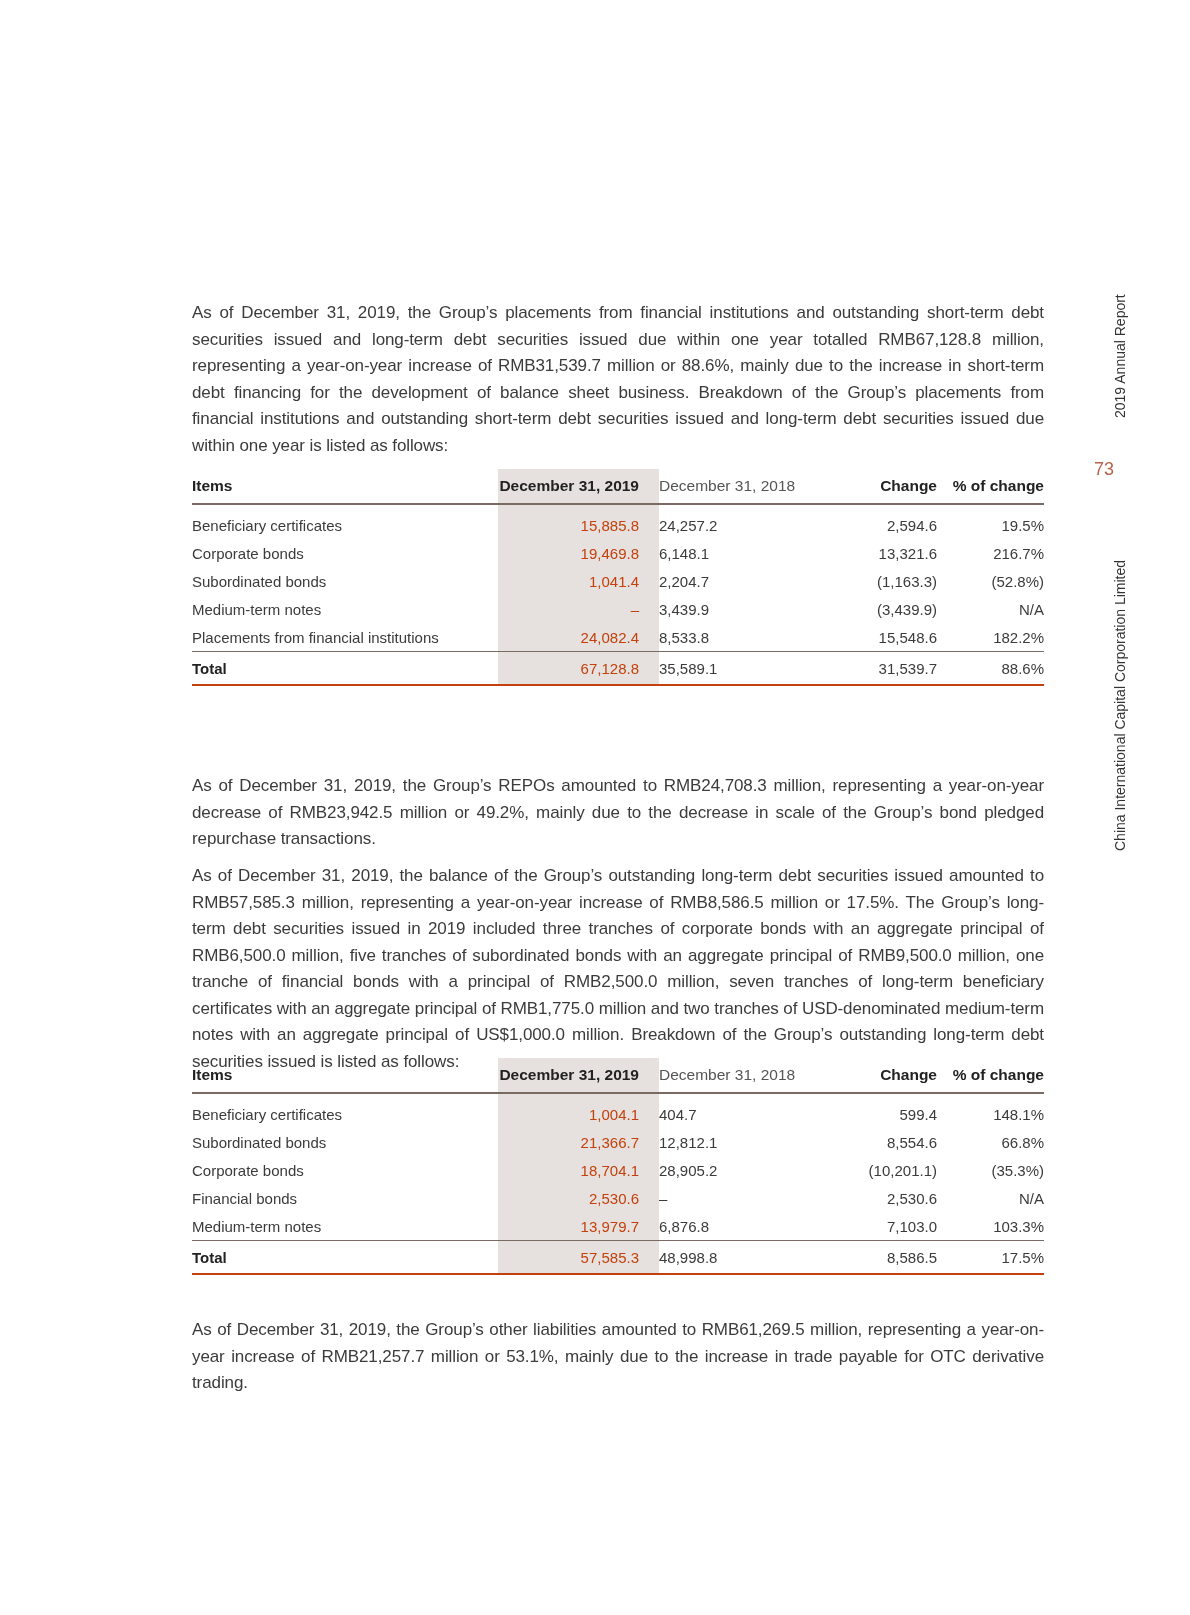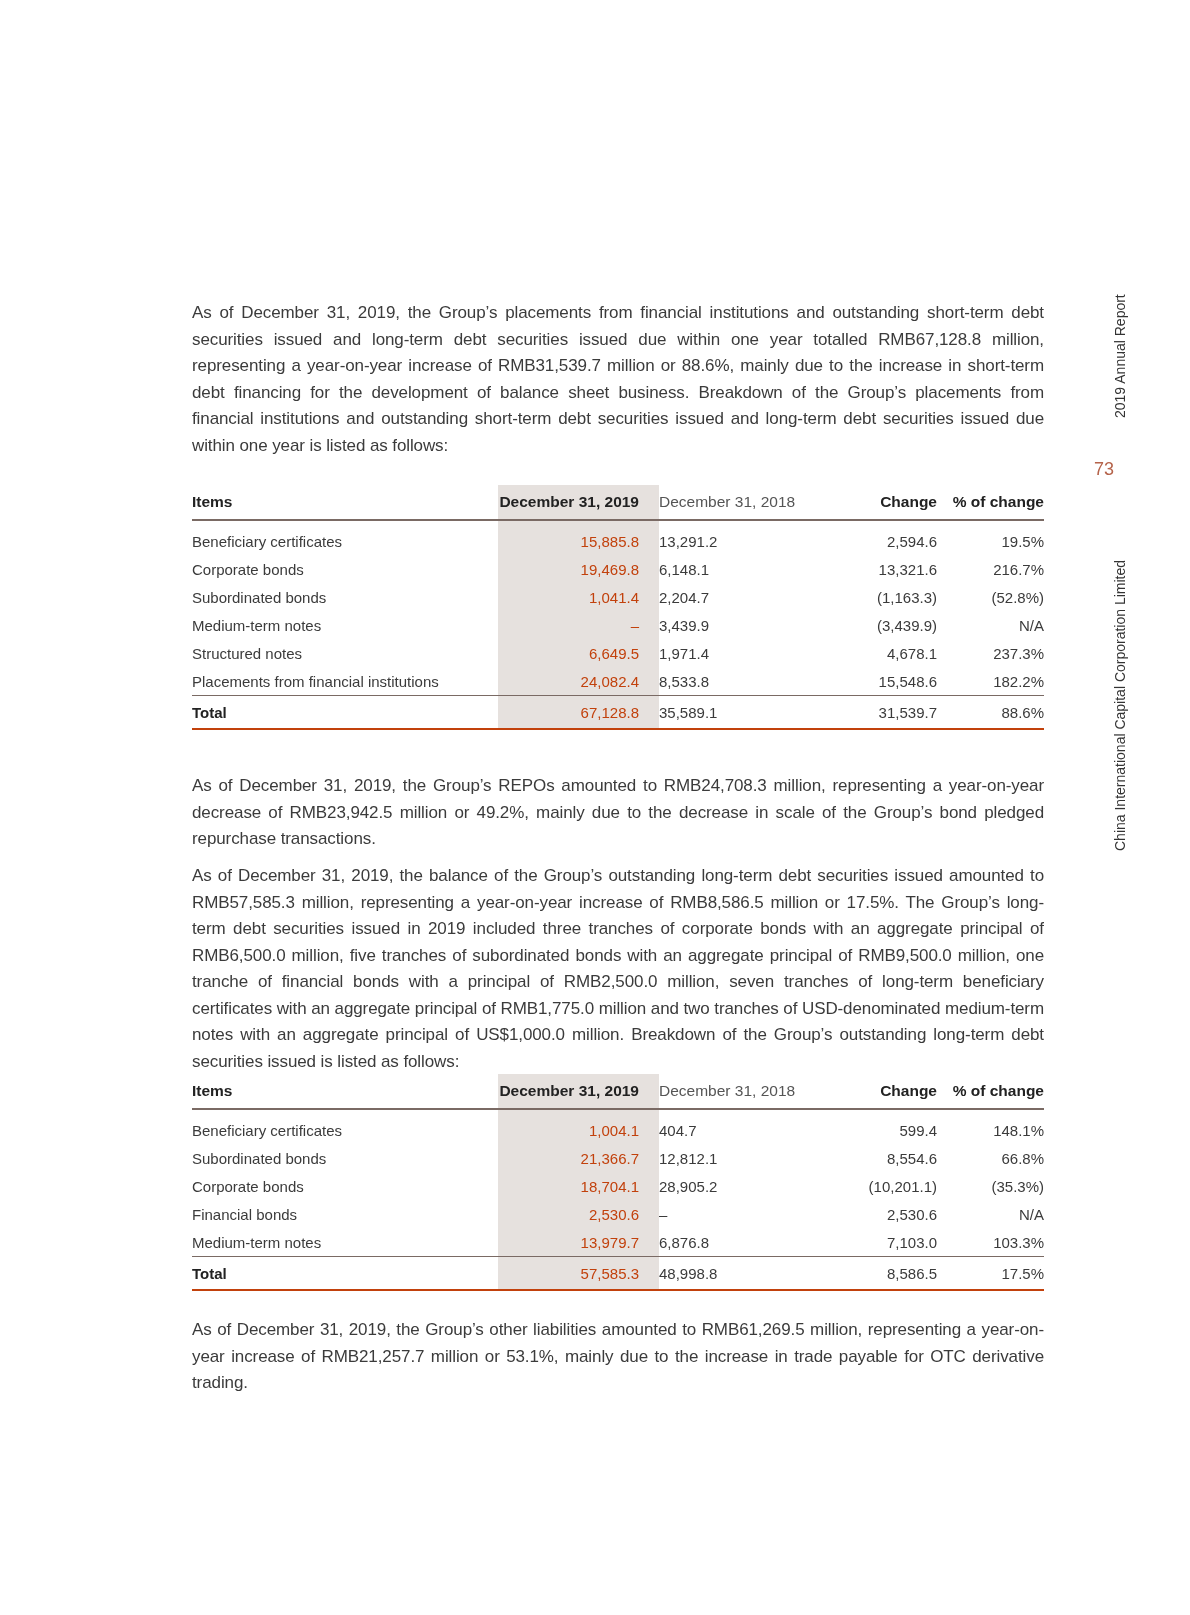--- a/index.html
+++ b/index.html
@@ -13,21 +13,21 @@
     font-size: 17px; line-height: 26.5px; text-align: justify;
     color: #3b3b3b; letter-spacing: -0.1px;
   }
   .p1 { top: 283px; }
   .p2 { top: 756px; }
   .p3 { top: 846px; }
   .p4 { top: 1300px; }
 
   table.fin {
     position: absolute; left: 192px; width: 852px;
-    border-collapse: collapse; font-size: 15px; color: #3b3b3b; margin-top: 16px;
+    border-collapse: collapse; font-size: 15px; color: #3b3b3b;
   }
   table.fin.t1 { top: 469px; }
   table.fin.t2 { top: 1058px; }
   table.fin th, table.fin td { padding: 0; height: 28px; white-space: nowrap; }
   table.fin thead th { height: 34px; font-weight: bold; color: #222; font-size: 15.5px; vertical-align: middle; border-bottom: 2px solid #7a6a64; }
   table.fin thead th.light { font-weight: normal; color: #555; }
   table.fin th.c-item, table.fin td.c-item { text-align: left; width: 306px; }
   table.fin .c-2019 { text-align: right; width: 161px; background: #e6e1de; padding-right: 20px; box-sizing: border-box; }
   table.fin td.c-2019 { font-weight: normal; color: #c2410c; }
   table.fin .c-2018 { text-align: left; width: 165px; }
@@ -61,21 +61,21 @@
       <th class="c-2019">December 31, 2019</th>
       <th class="c-2018 light">December 31, 2018</th>
       <th class="c-chg">Change</th>
       <th class="c-pct">% of change</th>
     </tr>
   </thead>
   <tbody>
     <tr>
       <td class="c-item">Beneficiary certificates</td>
       <td class="c-2019">15,885.8</td>
-      <td class="c-2018">13,291.2</td>
+      <td class="c-2018">24,257.2</td>
       <td class="c-chg">2,594.6</td>
       <td class="c-pct">19.5%</td>
     </tr>
     <tr>
       <td class="c-item">Corporate bonds</td>
       <td class="c-2019">19,469.8</td>
       <td class="c-2018">6,148.1</td>
       <td class="c-chg">13,321.6</td>
       <td class="c-pct">216.7%</td>
     </tr>
@@ -85,27 +85,20 @@
       <td class="c-2018">2,204.7</td>
       <td class="c-chg">(1,163.3)</td>
       <td class="c-pct">(52.8%)</td>
     </tr>
     <tr>
       <td class="c-item">Medium-term notes</td>
       <td class="c-2019">–</td>
       <td class="c-2018">3,439.9</td>
       <td class="c-chg">(3,439.9)</td>
       <td class="c-pct">N/A</td>
-    </tr>
-    <tr>
-      <td class="c-item">Structured notes</td>
-      <td class="c-2019">6,649.5</td>
-      <td class="c-2018">1,971.4</td>
-      <td class="c-chg">4,678.1</td>
-      <td class="c-pct">237.3%</td>
     </tr>
     <tr>
       <td class="c-item">Placements from financial institutions</td>
       <td class="c-2019">24,082.4</td>
       <td class="c-2018">8,533.8</td>
       <td class="c-chg">15,548.6</td>
       <td class="c-pct">182.2%</td>
     </tr>
     <tr class="total">
       <td class="c-item">Total</td>

